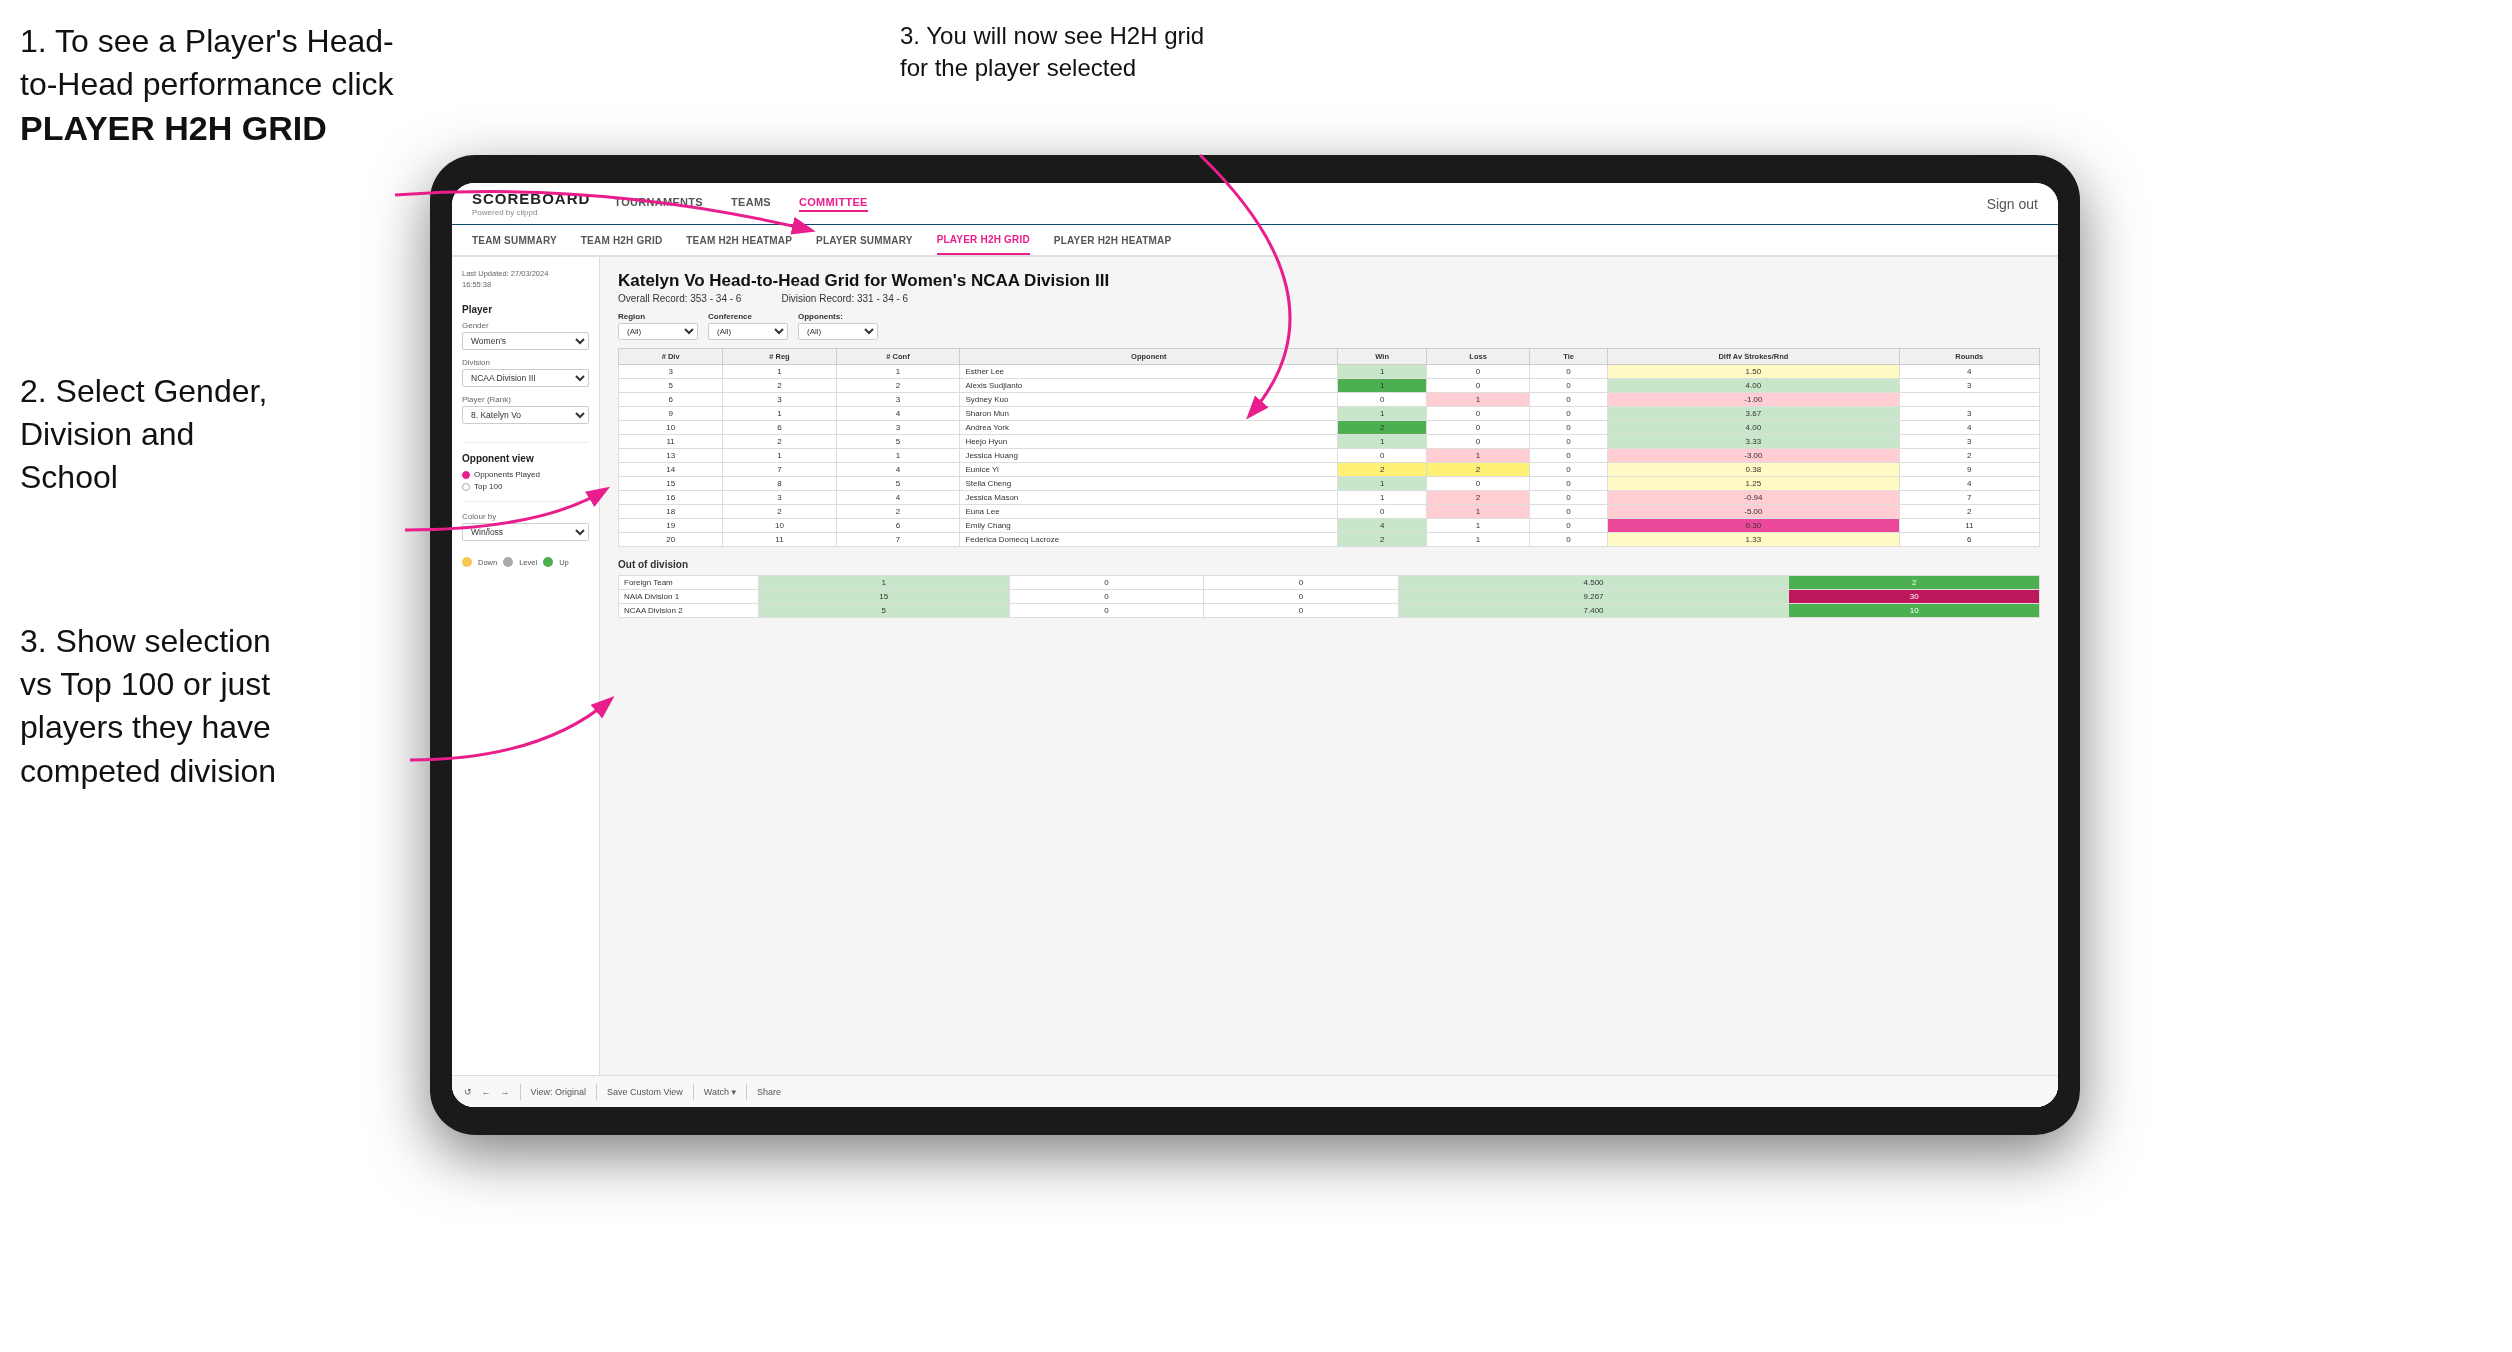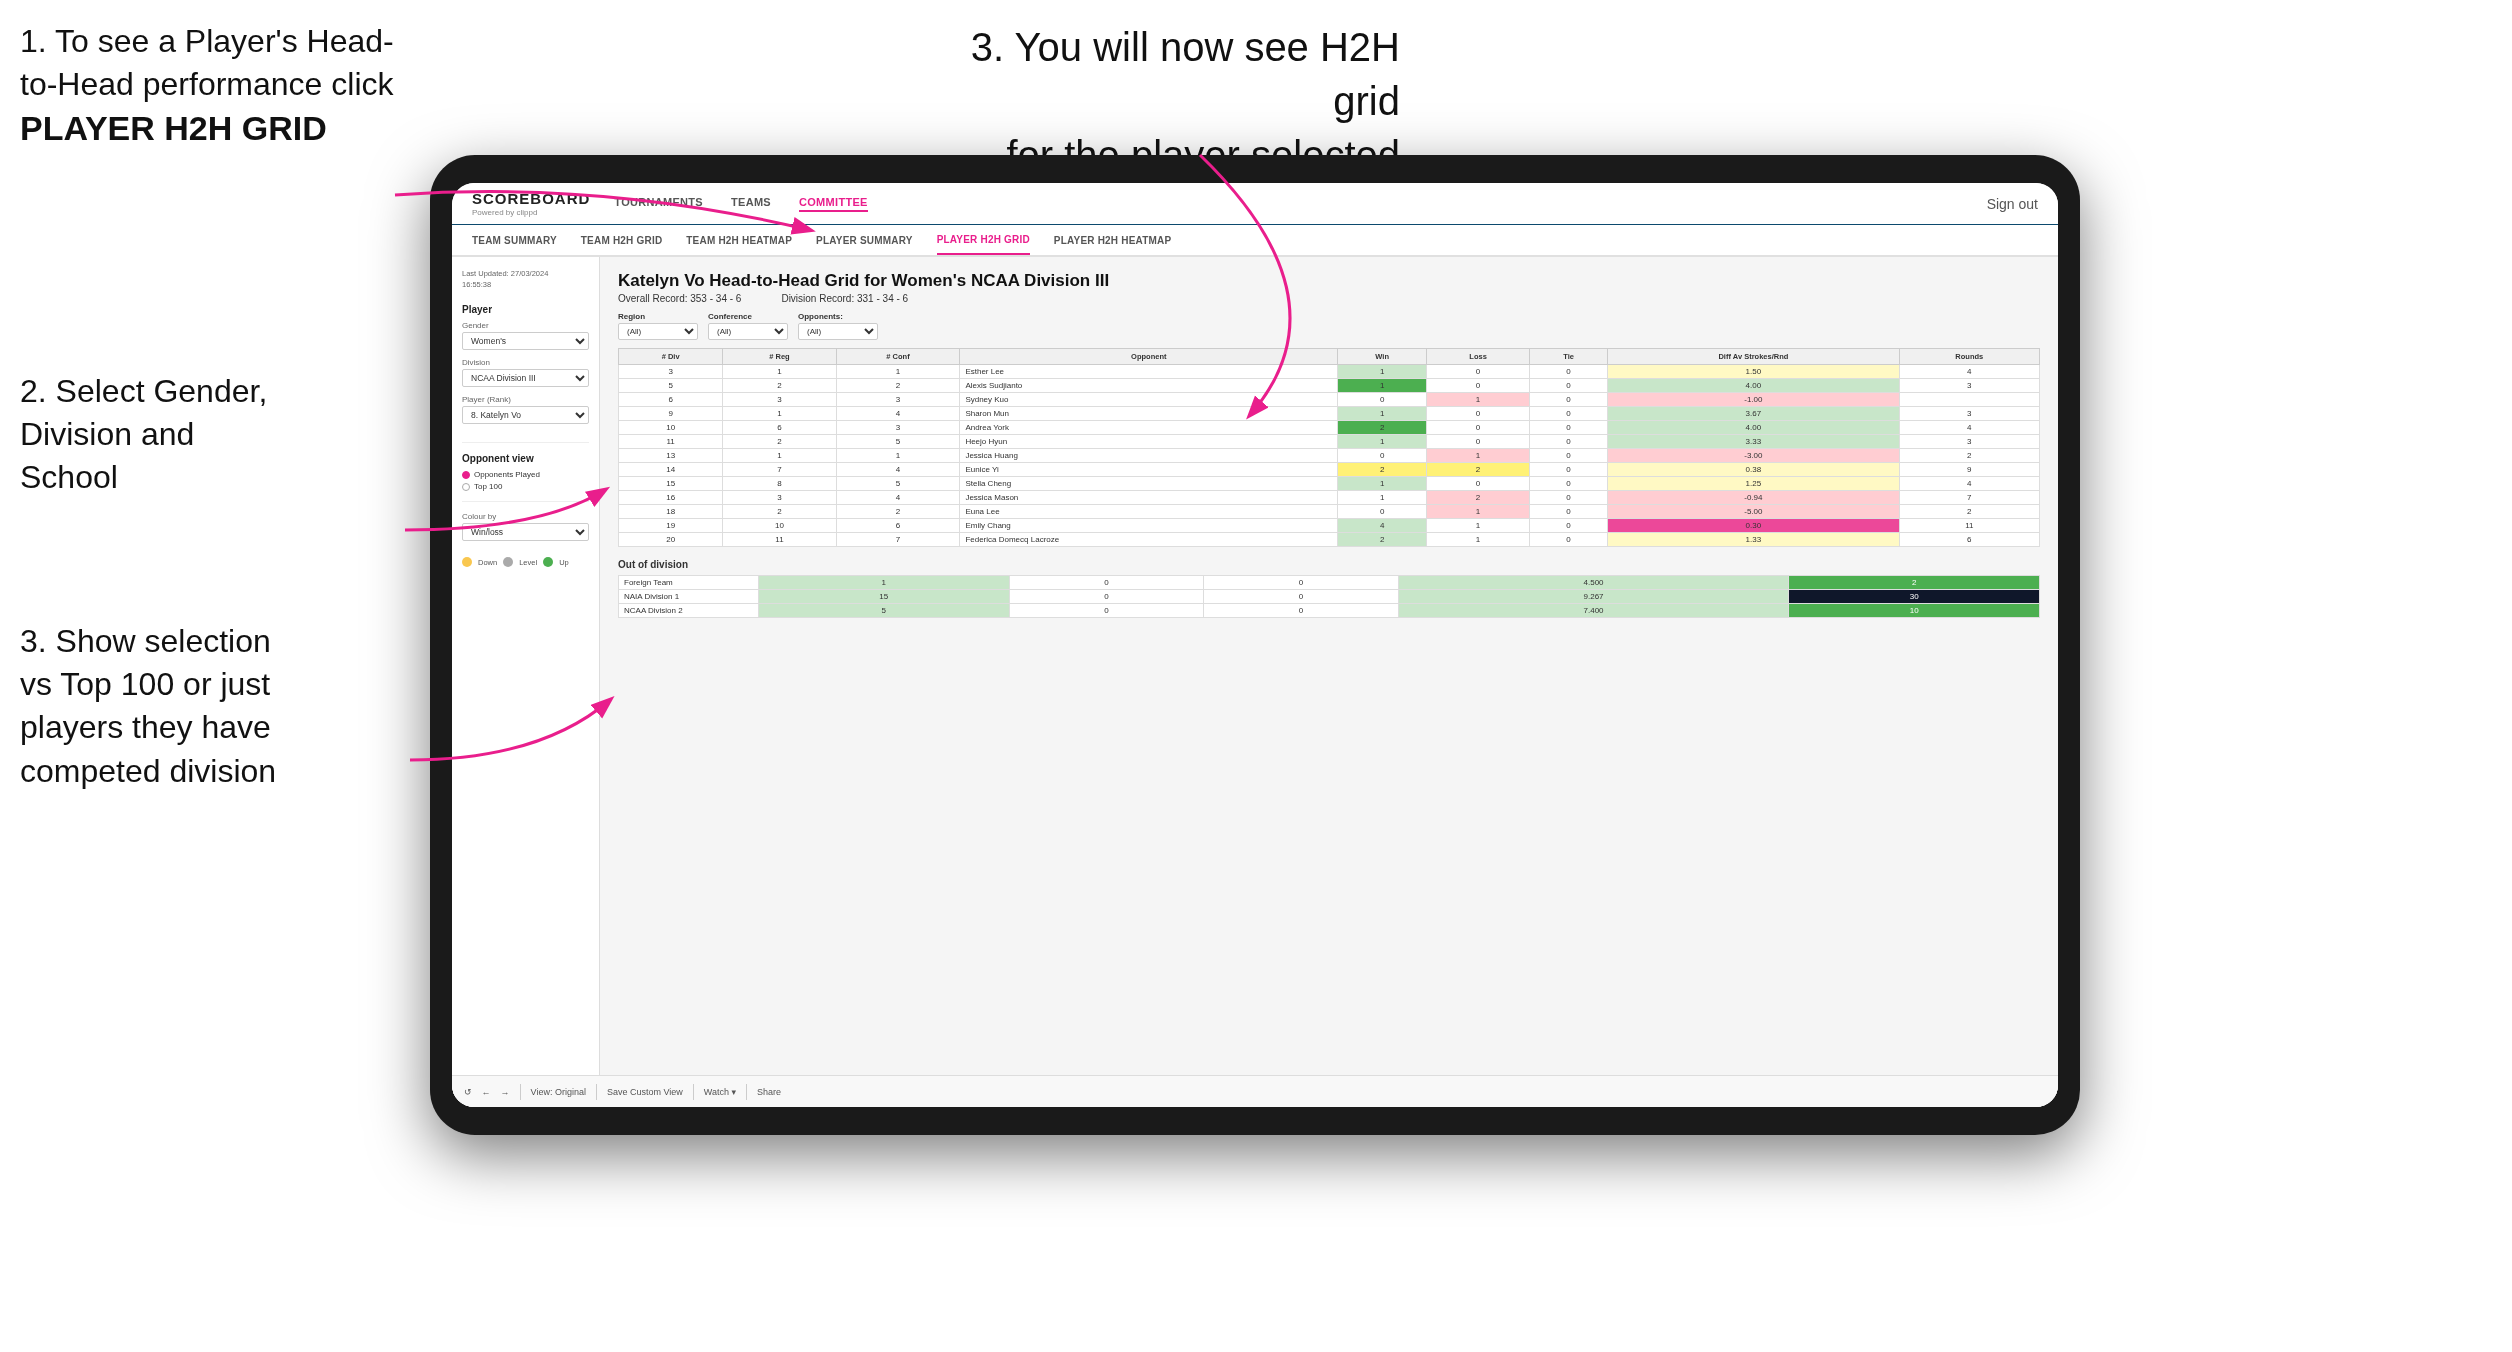--- a/index.html
+++ b/index.html
@@ -23,24 +23,24 @@
       color: #111;
     }
     .instruction-top-left .bold { font-weight: 900; font-size: 34px; }
 
     
     .instruction-top-right {
       position: absolute;
       top: 20px;
       left: 900px;
       width: 500px;
-      font-size: 40px;
+      font-size: 24px;
       line-height: 1.35;
       color: #111;
-      text-align: right;
+      text-align: left;
     }
 
     
     .instruction-mid-left {
       position: absolute;
       top: 370px;
       left: 20px;
       width: 360px;
       font-size: 32px;
       line-height: 1.35;
@@ -709,21 +709,21 @@
     <td>0</td>
     <td style="background:#c8e6c9">4.500</td>
     <td style="background:#4caf50;color:#fff">2</td>
   </tr>
               <tr>
     <td class="name-cell" style="width:140px">NAIA Division 1</td>
     <td style="background:#c8e6c9">15</td>
     <td>0</td>
     <td>0</td>
     <td style="background:#c8e6c9">9.267</td>
-    <td style="background:#0f172a;color:#fff">30</td>
+    <td style="background:#be185d;color:#fff">30</td>
   </tr>
               <tr>
     <td class="name-cell" style="width:140px">NCAA Division 2</td>
     <td style="background:#c8e6c9">5</td>
     <td>0</td>
     <td>0</td>
     <td style="background:#c8e6c9">7.400</td>
     <td style="background:#4caf50;color:#fff">10</td>
   </tr>
             </tbody>

